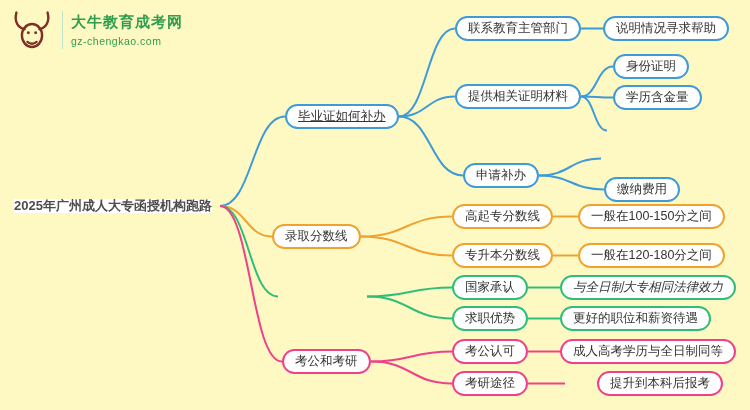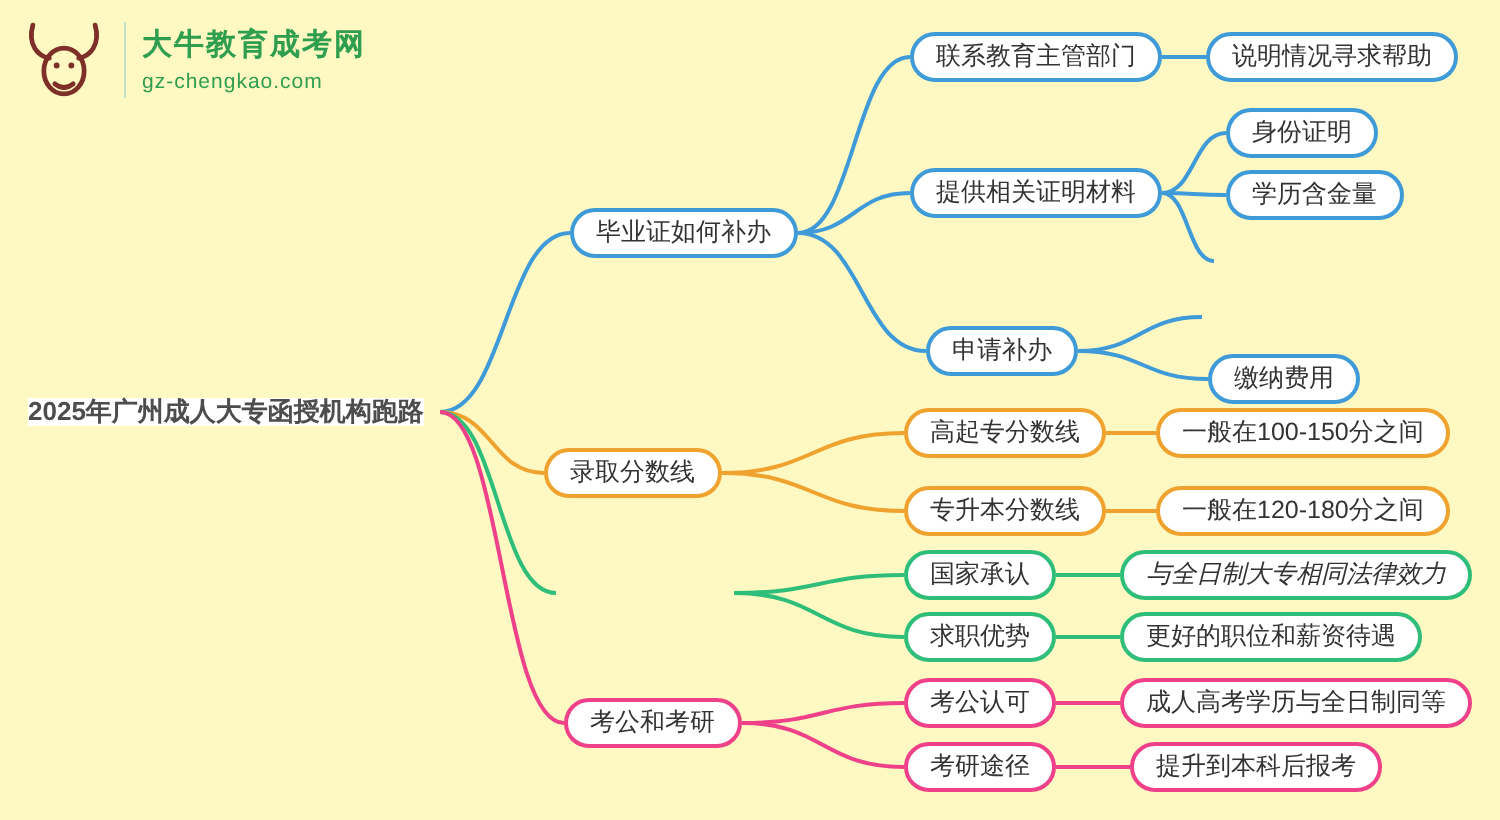--- a/index.html
+++ b/index.html
@@ -92,21 +92,21 @@
     </svg>
     <div class="logo-divider"></div>
     <div class="logo-text">
       <div class="logo-title">大牛教育成考网</div>
       <div class="logo-sub">gz-chengkao.com</div>
     </div>
   </div>
 
   <div class="root" id="n-root" style="left:14px;top:199px;">2025年广州成人大专函授机构跑路</div>
 
-  <div class="node" id="b0" style="left: 285px; top: 104px; border-color: rgb(63, 154, 216);">毕业证如何补办</div>
+  <div class="node" id="b0" style="left: 285px; top: 104px; border-color: rgb(63, 154, 216); text-decoration: underline;">毕业证如何补办</div>
   <div class="node" id="b0c0" style="left: 455px; top: 16px; border-color: rgb(63, 154, 216);">联系教育主管部门</div>
   <div class="node" id="b0c0l0" style="left: 603px; top: 16px; border-color: rgb(63, 154, 216);">说明情况寻求帮助</div>
   <div class="node" id="b0c1" style="left: 455px; top: 84px; border-color: rgb(63, 154, 216);">提供相关证明材料</div>
   <div class="node" id="b0c1l0" style="left: 613px; top: 54px; border-color: rgb(63, 154, 216);">身份证明</div>
   <div class="node" id="b0c1l1" style="left: 613px; top: 85px; border-color: rgb(63, 154, 216);">学历含金量</div>
   <div class="node" id="b0c2" style="left: 463px; top: 163px; border-color: rgb(63, 154, 216);">申请补办</div>
   <div class="node" id="b0c2l1" style="left: 604px; top: 177px; border-color: rgb(63, 154, 216);">缴纳费用</div>
 
   <div class="node" id="b1" style="left: 272px; top: 224px; border-color: rgb(240, 162, 46);">录取分数线</div>
   <div class="node" id="b1c0" style="left: 452px; top: 204px; border-color: rgb(240, 162, 46);">高起专分数线</div>
@@ -116,15 +116,15 @@
 
   <div class="node" id="b2c0" style="left: 452px; top: 275px; border-color: rgb(47, 190, 121);">国家承认</div>
   <div class="node" id="b2c0l0" style="left: 560px; top: 275px; border-color: rgb(47, 190, 121); font-style: italic;">与全日制大专相同法律效力</div>
   <div class="node" id="b2c1" style="left: 452px; top: 306px; border-color: rgb(47, 190, 121);">求职优势</div>
   <div class="node" id="b2c1l0" style="left: 560px; top: 306px; border-color: rgb(47, 190, 121);">更好的职位和薪资待遇</div>
 
   <div class="node" id="b3" style="left: 282px; top: 349px; border-color: rgb(238, 65, 137);">考公和考研</div>
   <div class="node" id="b3c0" style="left: 452px; top: 339px; border-color: rgb(238, 65, 137);">考公认可</div>
   <div class="node" id="b3c0l0" style="left: 560px; top: 339px; border-color: rgb(238, 65, 137);">成人高考学历与全日制同等</div>
   <div class="node" id="b3c1" style="left: 452px; top: 371px; border-color: rgb(238, 65, 137);">考研途径</div>
-  <div class="node" id="b3c1l0" style="left: 565px; top: 371px; border-color: rgb(238, 65, 137);">提升到本科后报考</div>
+  <div class="node" id="b3c1l0" style="left: 597px; top: 371px; border-color: rgb(238, 65, 137);">提升到本科后报考</div>
 
 </div>
 
 </body></html>

